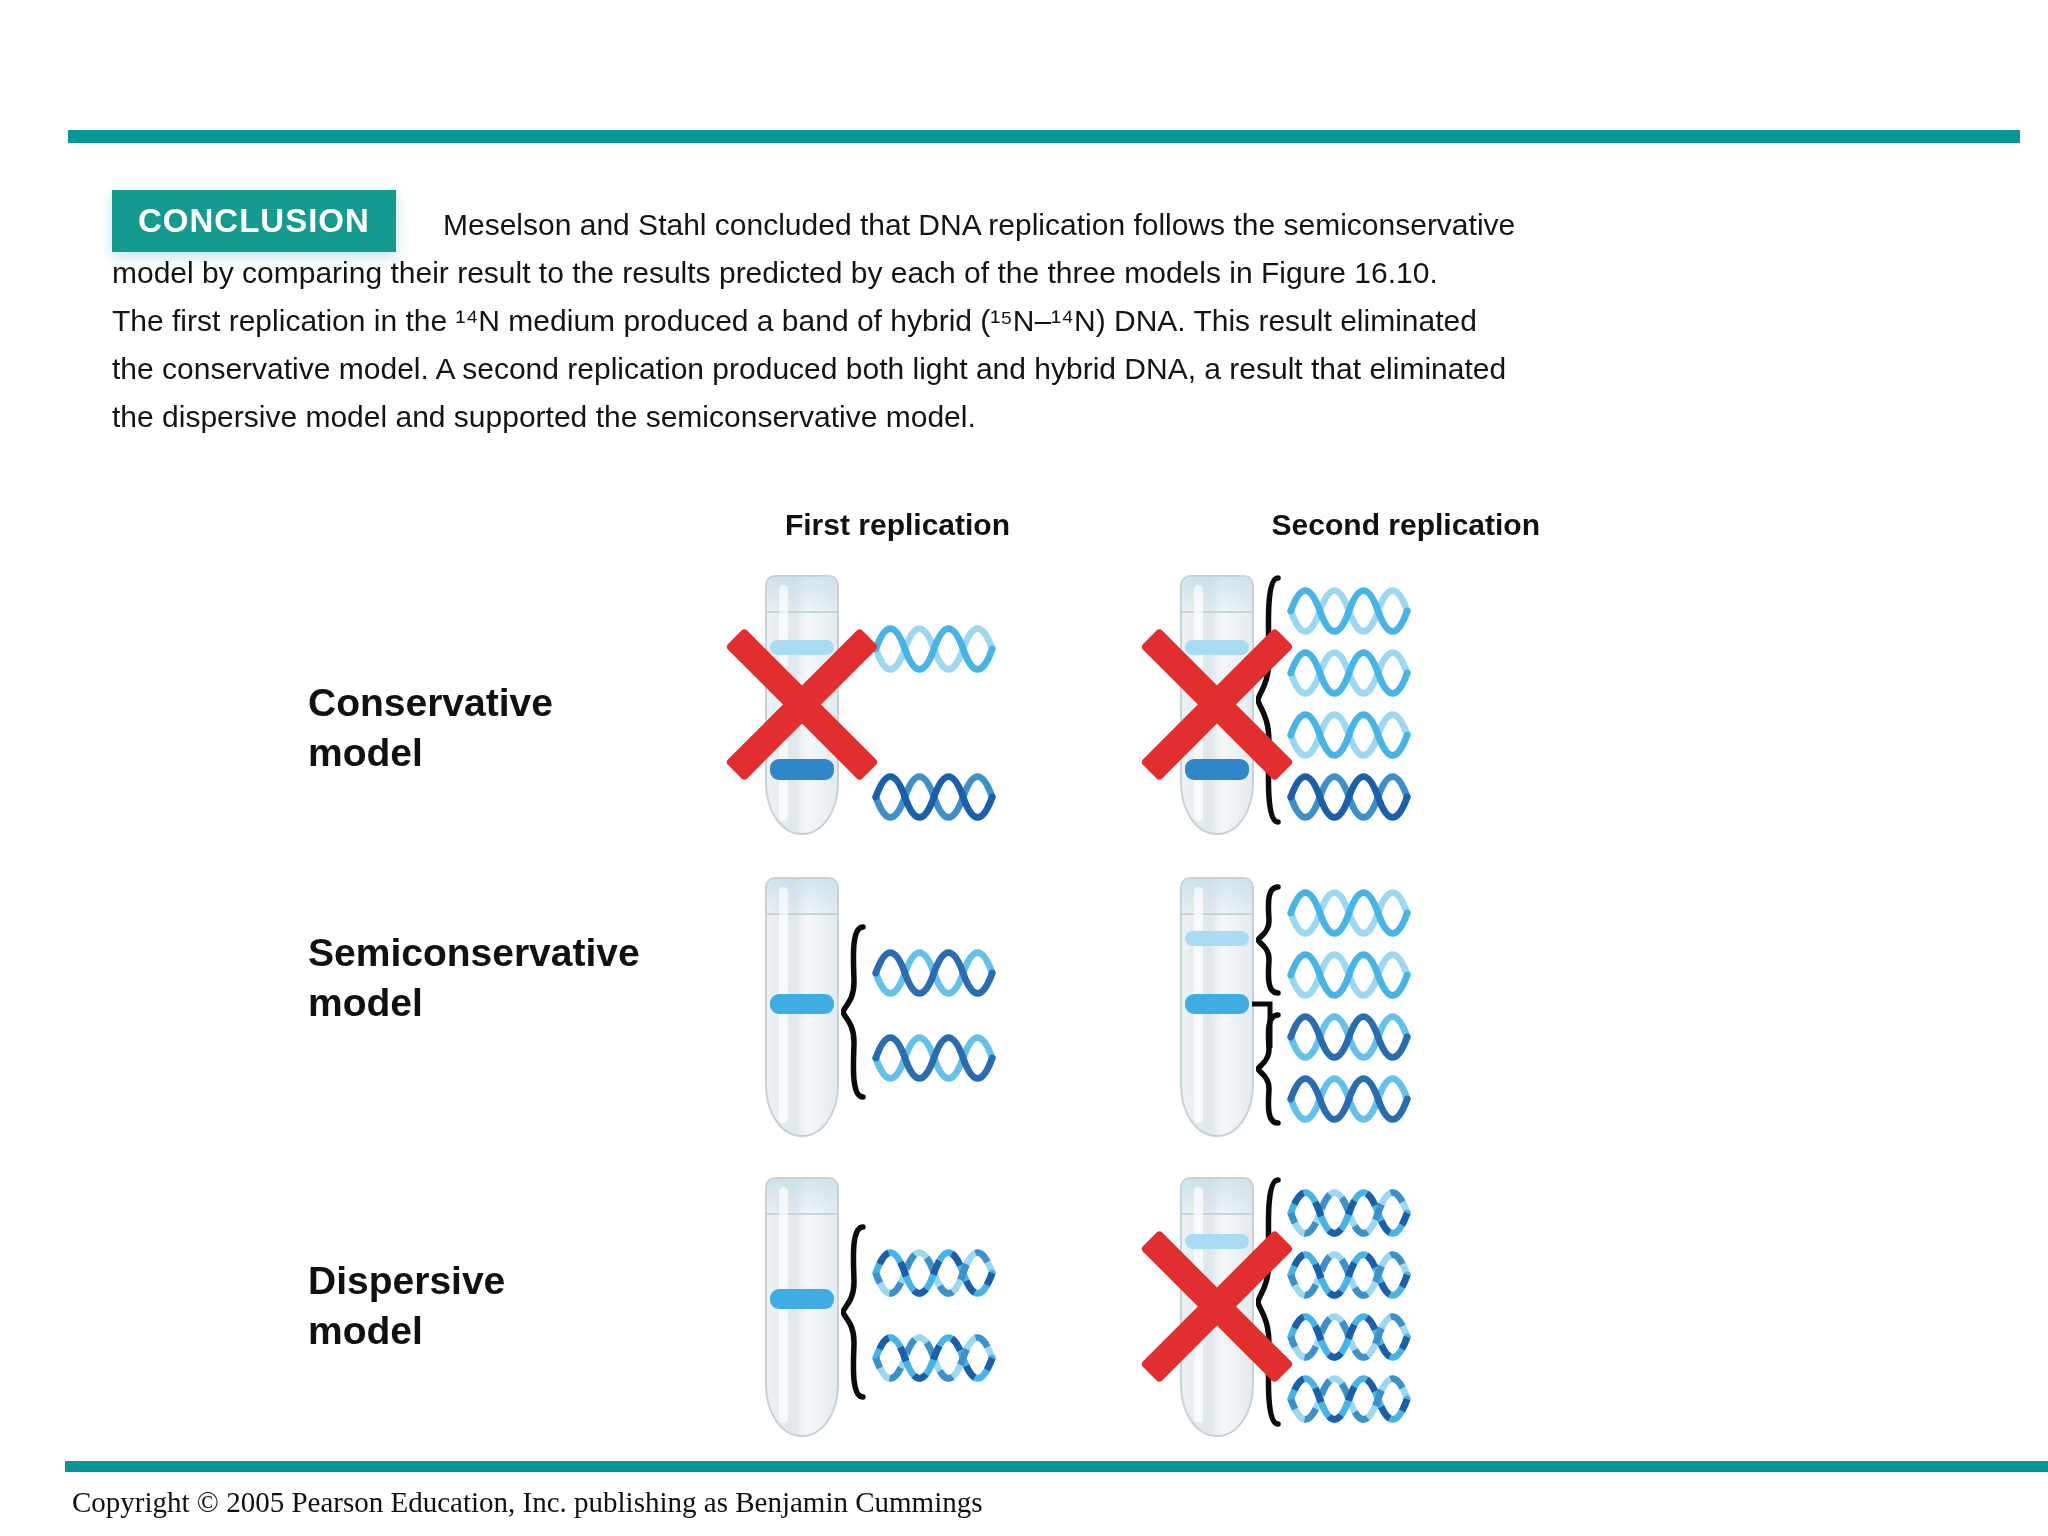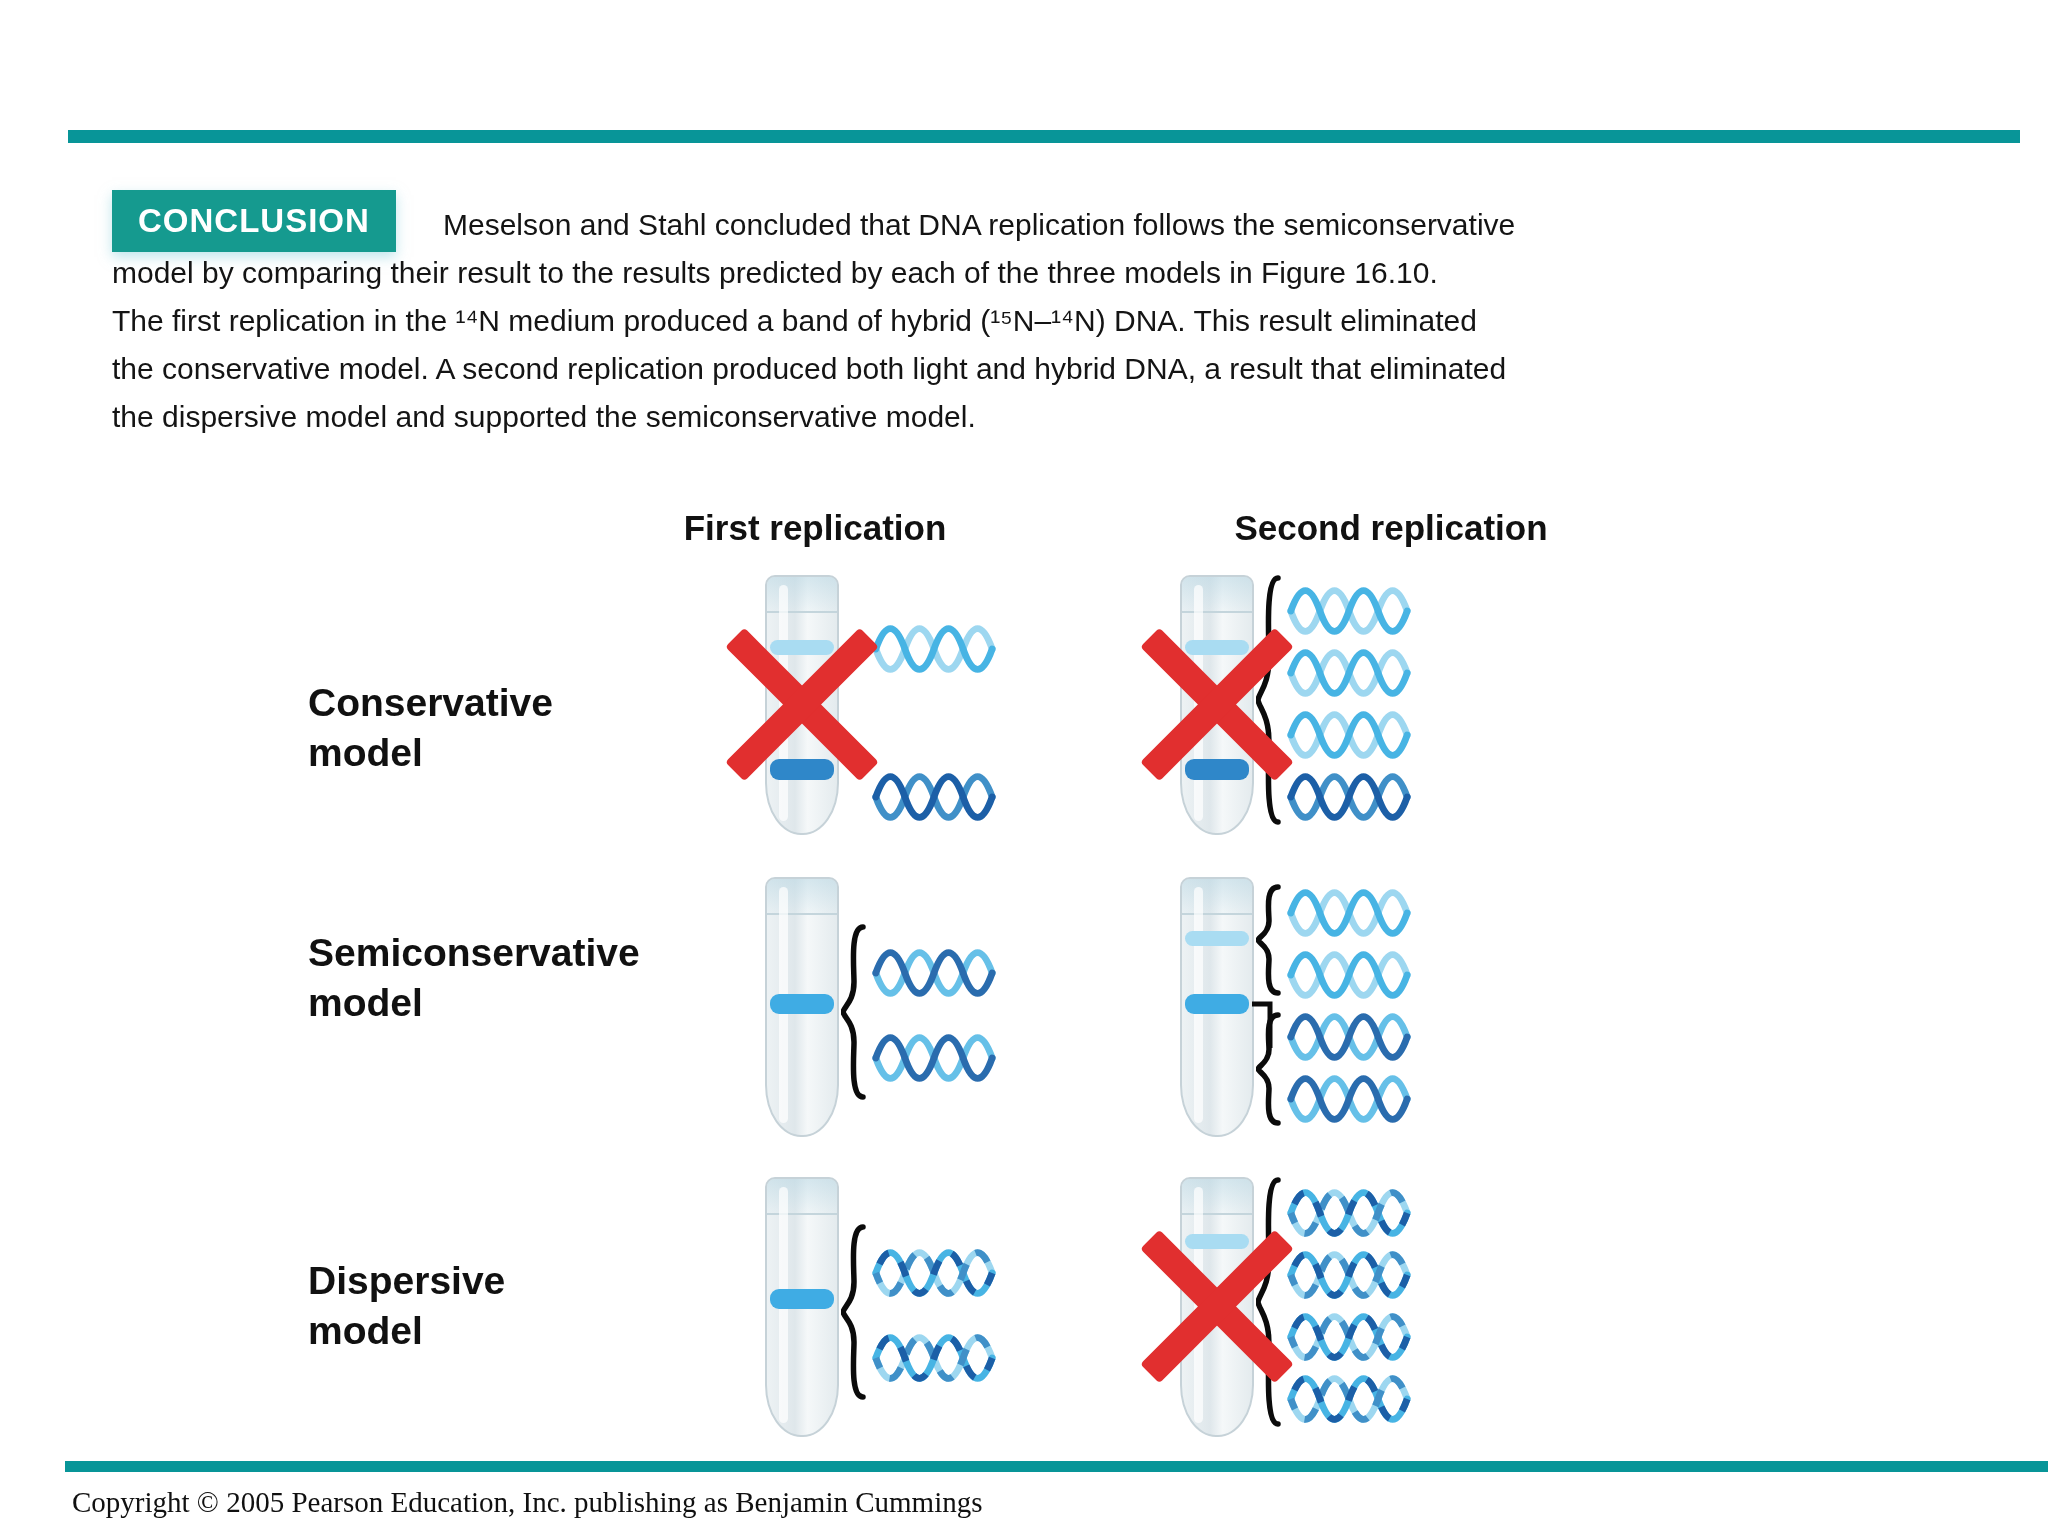--- a/index.html
+++ b/index.html
@@ -5,23 +5,23 @@
   html,body{margin:0;padding:0;background:#ffffff;}
   .page{position:relative;width:2048px;height:1536px;background:#ffffff;overflow:hidden;
         font-family:"Liberation Sans",sans-serif;color:var(--text,#111);}
   .topbar{position:absolute;left:68px;top:130px;width:1952px;height:13px;background:var(--teal,#089598);}
   .bottombar{position:absolute;left:65px;top:1461px;width:1983px;height:11px;background:var(--teal,#089598);}
   .badge{position:absolute;left:112px;top:190px;height:62px;line-height:62px;padding:0 26px;
          background:var(--badge-bg,#159a8f);color:#ffffff;font-size:33px;font-weight:bold;
          letter-spacing:1px;box-shadow:0 5px 12px rgba(140,210,220,.55);}
   .pline{position:absolute;left:112px;font-size:30px;white-space:nowrap;color:#141414;}
   .pl0{left:443px;top:208px}.pl1{top:256px}.pl2{top:304px}.pl3{top:352px}.pl4{top:400px}
-  .colhead{position:absolute;top:508px;font-size:35px;font-weight:bold;text-align:center;white-space:nowrap;}
+  .colhead{position:absolute;top:508px;font-size:30px;font-weight:bold;text-align:right;white-space:nowrap;}
   .ch0{left:620px;width:390px;}
-  .ch1{left:1186px;width:410px;}
+  .ch1{left:1130px;width:410px;}
   .rowlabel{position:absolute;left:308px;font-size:39px;font-weight:bold;line-height:50px;white-space:nowrap;}
   .rl0{top:678px}.rl1{top:928px}.rl2{top:1256px}
   .cell{position:absolute;width:440px;height:275px;}
   .c00{left:735px;top:570px}.c01{left:1150px;top:570px}
   .c10{left:735px;top:872px}.c11{left:1150px;top:872px}
   .c20{left:735px;top:1172px}.c21{left:1150px;top:1172px}
   .tube{position:absolute;left:30px;top:5px;width:74px;height:260px;box-sizing:border-box;
         border:2px solid #c6d2d8;border-radius:10px 10px 36px 36px / 10px 10px 52px 52px;
         background:linear-gradient(90deg,#edf2f4 0%,#dfe7eb 40%,#f5f8f9 58%,#e4ebee 100%);overflow:hidden;}
   .rim{position:absolute;left:0;right:0;top:0;height:34px;

